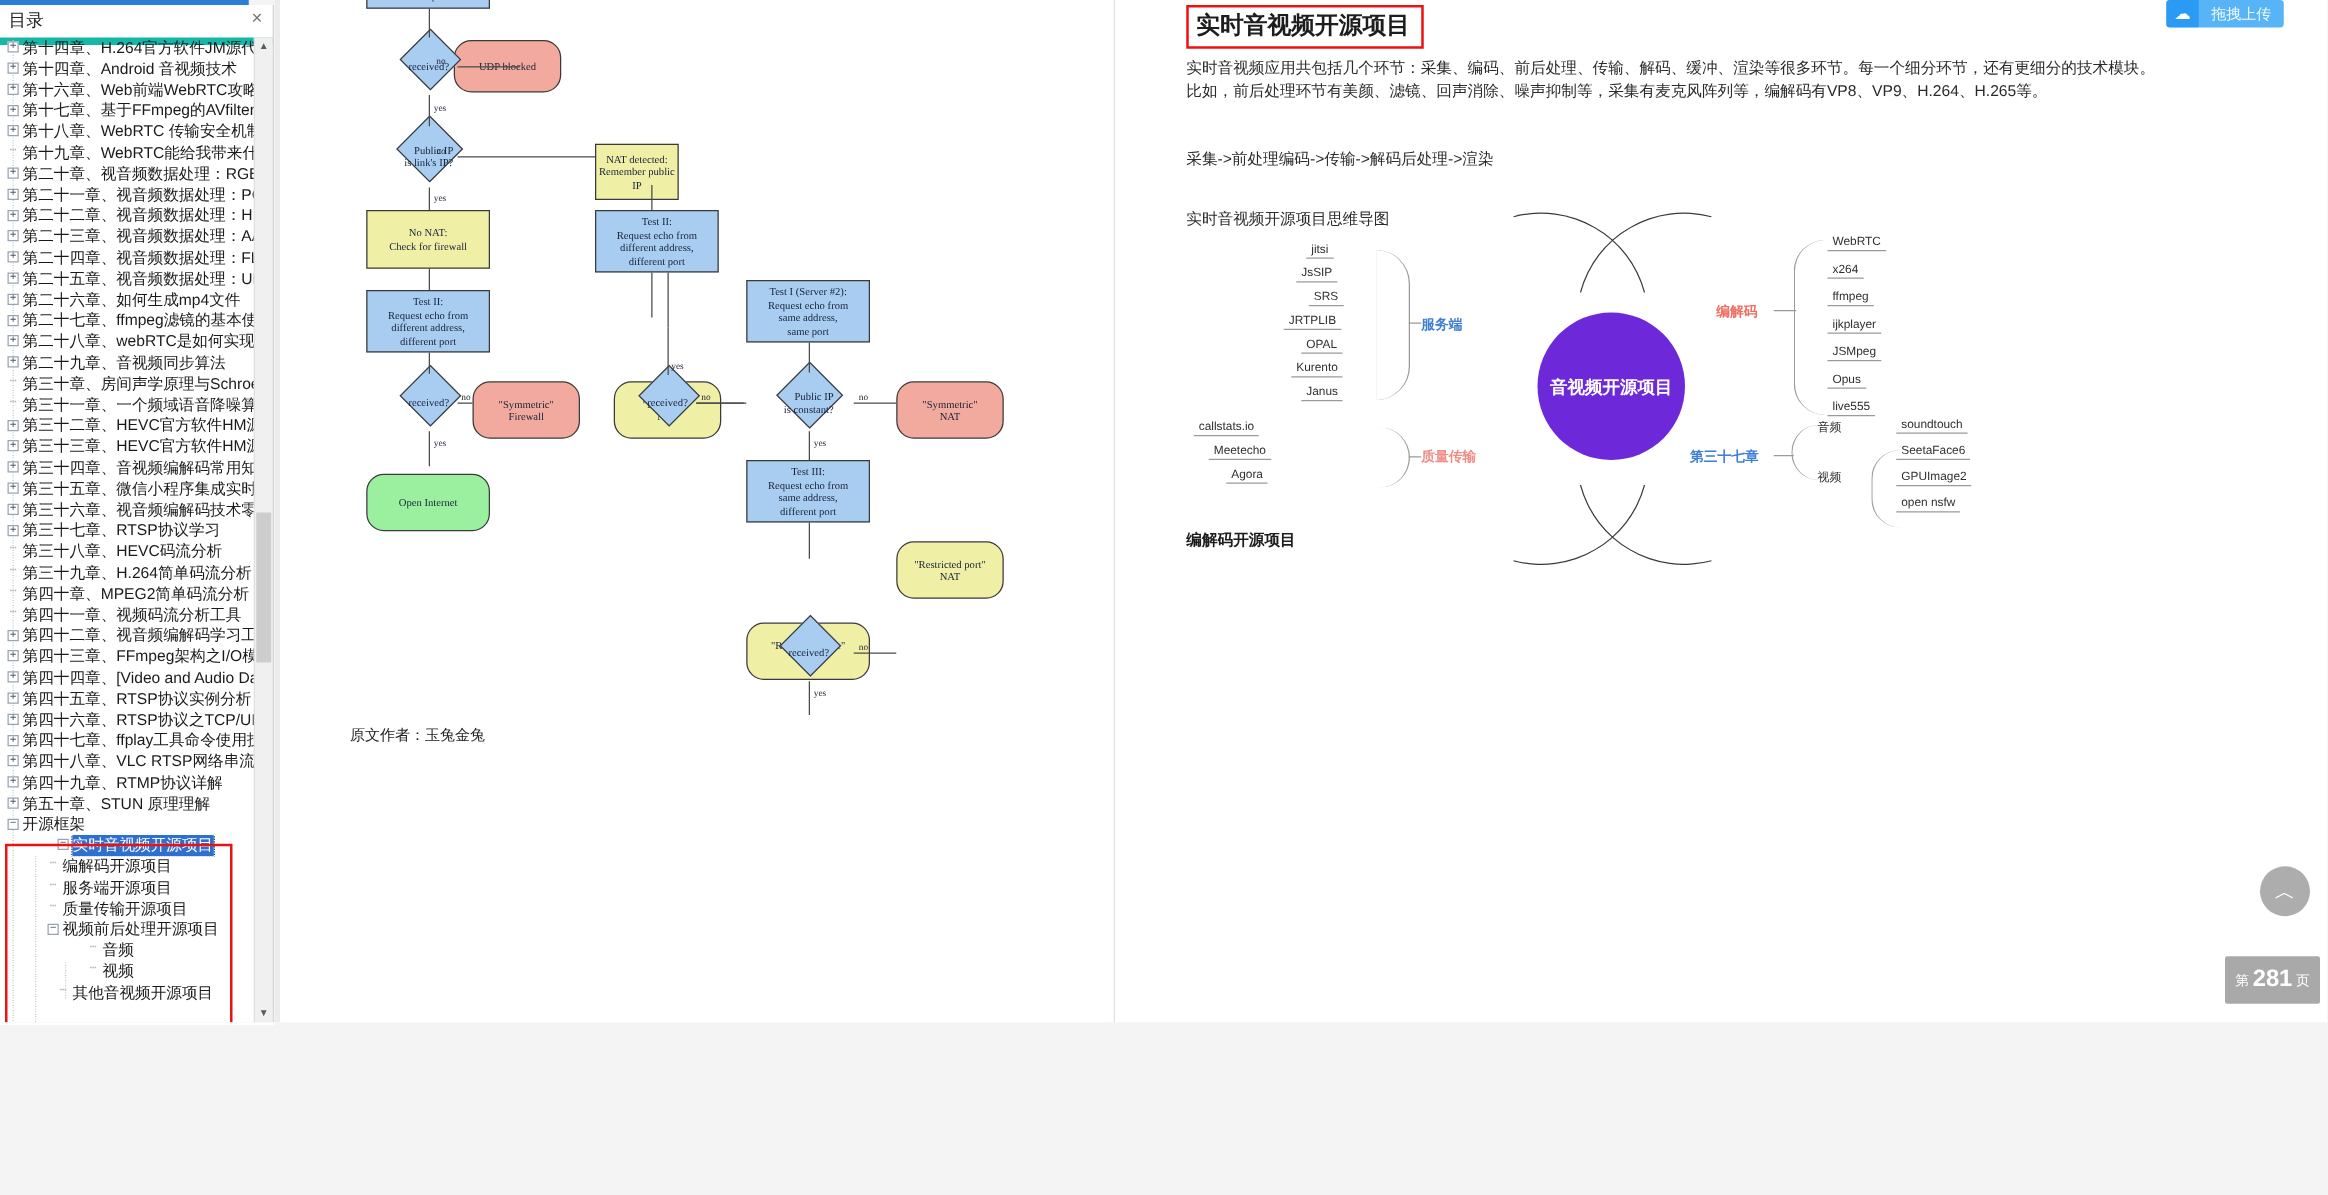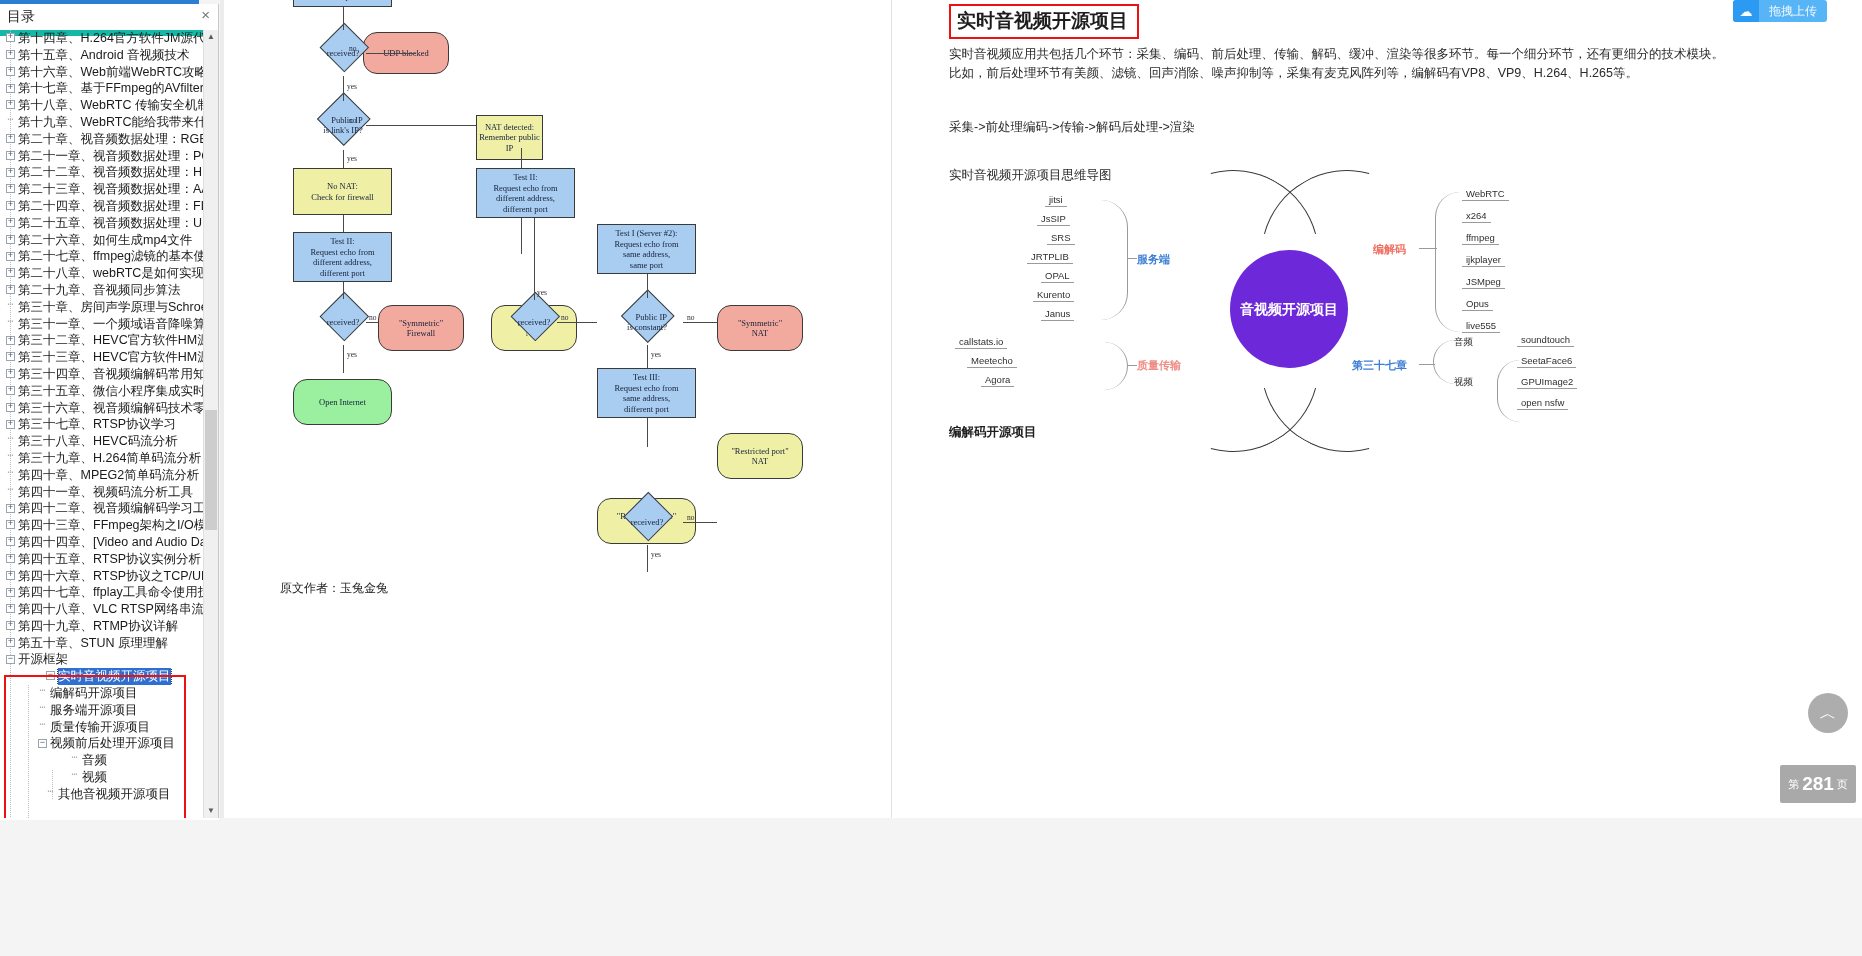--- a/index.html
+++ b/index.html
@@ -177,21 +177,21 @@
 <div id="sidebar">
   <div id="sidebar-header">
     <div id="sidebar-title">目录</div>
     <div id="sidebar-close">×</div>
   </div>
 
   <div id="tree-wrap">
     <div id="tree">
         <div class="dotted-rail"></div>
         <div class="node ind0"><span class="tog">+</span><span class="lbl">第十四章、H.264官方软件JM源代码分析</span></div>
-        <div class="node ind0"><span class="tog">+</span><span class="lbl">第十五章、Android 音视频技术</span></div>
+        <div class="node ind0"><span class="tog">+</span><span class="lbl">第十四章、Android 音视频技术</span></div>
         <div class="node ind0"><span class="tog">+</span><span class="lbl">第十六章、Web前端WebRTC攻略-媒体协</span></div>
         <div class="node ind0"><span class="tog">+</span><span class="lbl">第十七章、基于FFmpeg的AVfilter的例子</span></div>
         <div class="node ind0"><span class="tog">+</span><span class="lbl">第十八章、WebRTC 传输安全机制第二讲</span></div>
         <div class="node ind0"><span class="tog leaf">⋯</span><span class="lbl">第十九章、WebRTC能给我带来什么?</span></div>
         <div class="node ind0"><span class="tog">+</span><span class="lbl">第二十章、视音频数据处理：RGB、YUV</span></div>
         <div class="node ind0"><span class="tog">+</span><span class="lbl">第二十一章、视音频数据处理：PCM音频</span></div>
         <div class="node ind0"><span class="tog">+</span><span class="lbl">第二十二章、视音频数据处理：H.264视频</span></div>
         <div class="node ind0"><span class="tog">+</span><span class="lbl">第二十三章、视音频数据处理：AAC音频</span></div>
         <div class="node ind0"><span class="tog">+</span><span class="lbl">第二十四章、视音频数据处理：FLV封装格</span></div>
         <div class="node ind0"><span class="tog">+</span><span class="lbl">第二十五章、视音频数据处理：UDP-RTP</span></div>

